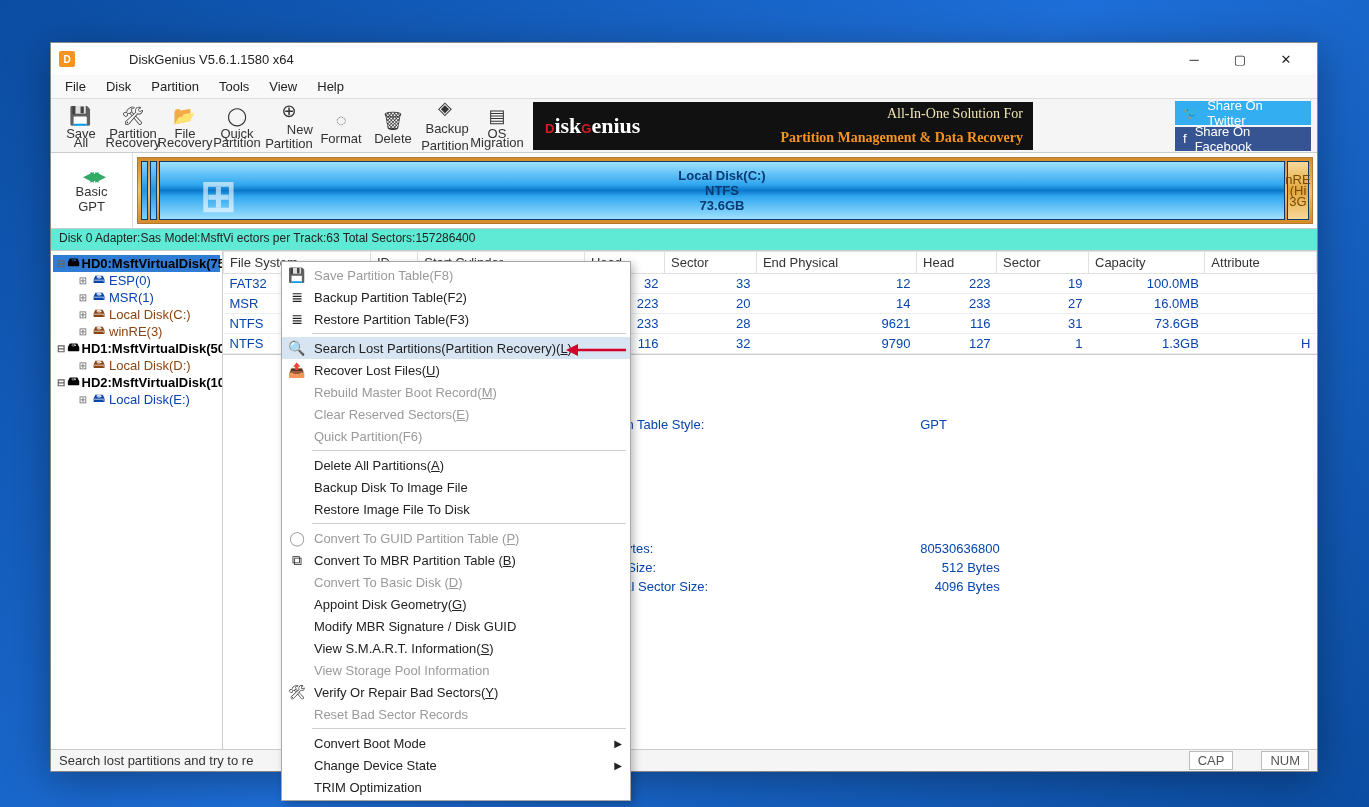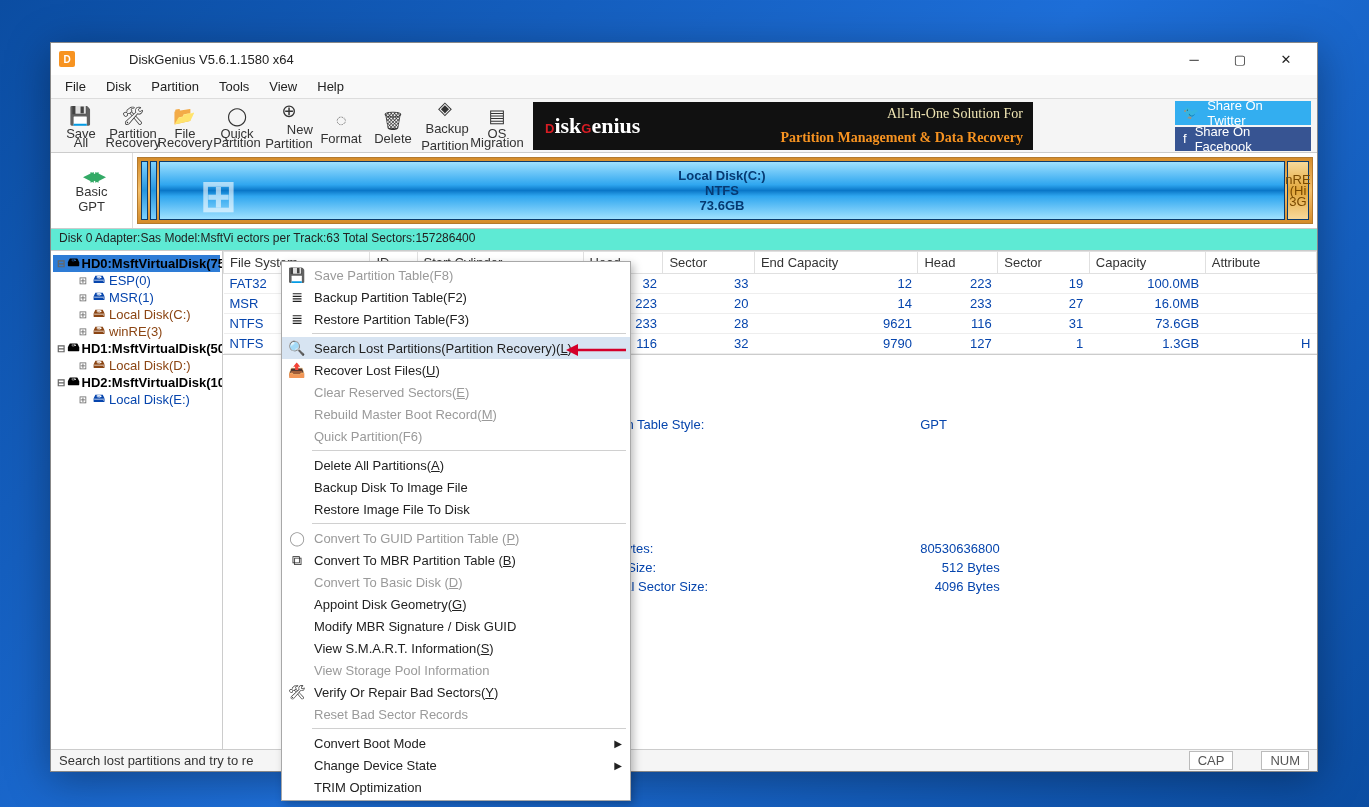--- a/index.html
+++ b/index.html
@@ -220,21 +220,21 @@
     <div class="main">
       <div class="grid">
         <table>
             <thead>
               <tr id="gridhdr">
                 <th>File System</th>
                 <th>ID</th>
                 <th>Start Cylinder</th>
                 <th>Head</th>
                 <th>Sector</th>
-                <th>End Capacity</th>
+                <th>End Physical</th>
                 <th>Head</th>
                 <th>Sector</th>
                 <th>Capacity</th>
                 <th>Attribute</th>
               </tr>
             </thead>
             <tbody id="gridbody">
               <tr>
                 <td>FAT32</td>
                 <td></td>
@@ -371,24 +371,24 @@
       <div class="sep"></div>
       <div class="mi sel">
         <span class="micon">🔍</span>
         <span>Search Lost Partitions(Partition Recovery)(<span class="underline-hot">L</span>)</span>
       </div>
       <div class="mi">
         <span class="micon">📤</span>
         <span>Recover Lost Files(<span class="underline-hot">U</span>)</span>
       </div>
       <div class="mi disabled">
+        <span>Rebuild Master Boot Record(<span class="underline-hot">M</span>)</span>
+      </div>
+      <div class="mi disabled">
         <span>Clear Reserved Sectors(<span class="underline-hot">E</span>)</span>
-      </div>
-      <div class="mi disabled">
-        <span>Rebuild Master Boot Record(<span class="underline-hot">M</span>)</span>
       </div>
       <div class="mi disabled">
         <span>Quick Partition(F6)</span>
       </div>
       <div class="sep"></div>
       <div class="mi">
         <span>Delete All Partitions(<span class="underline-hot">A</span>)</span>
       </div>
       <div class="mi">
         <span>Backup Disk To Image File</span>

